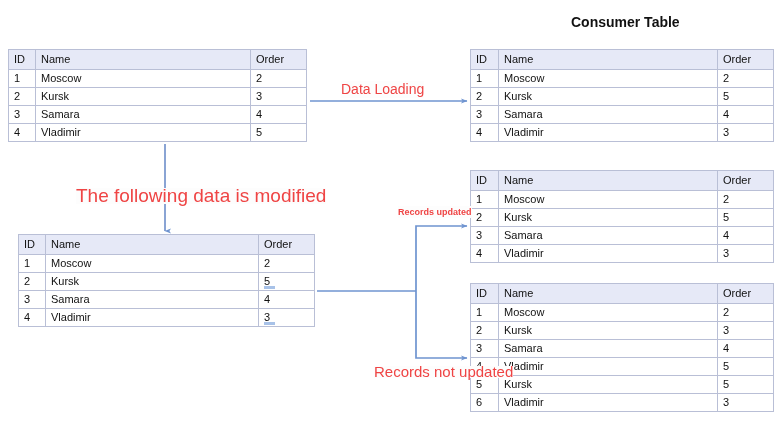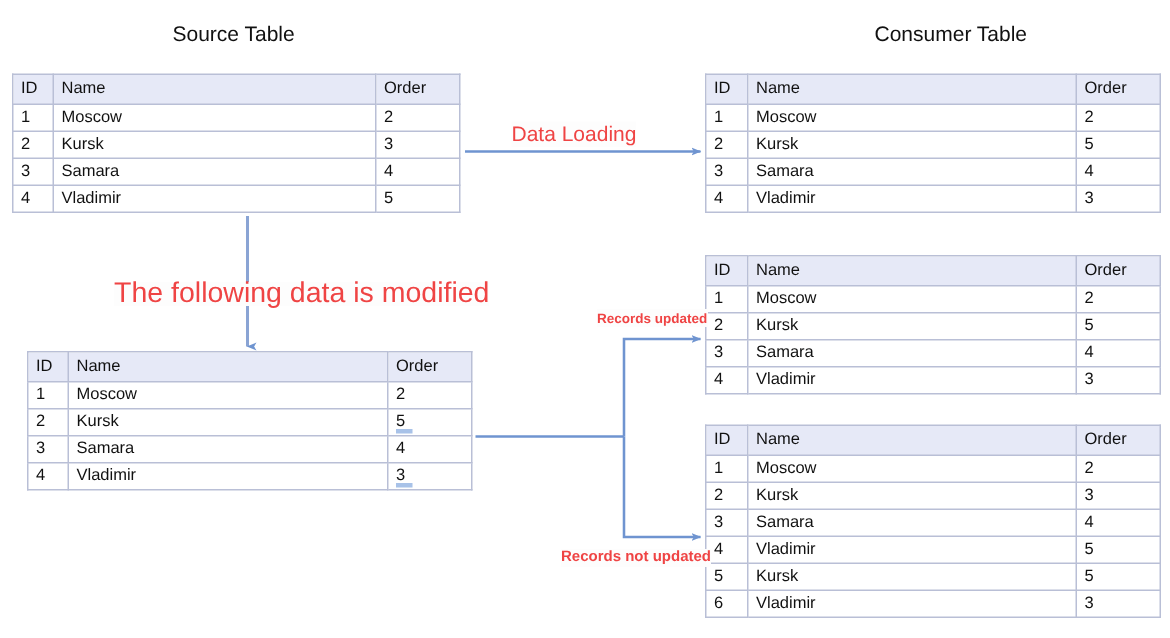--- a/index.html
+++ b/index.html
@@ -13,34 +13,34 @@
 
   
   .title{
     position:absolute;
     font-size:14px;
     line-height:18px;
     white-space:nowrap;
     color:#111111;
   }
   #title-source{left:115px;top:13px;}
-  #title-consumer{left:571px;top:13px;font-weight:normal;margin-left:12px;}
+  #title-consumer{left:571px;top:13px;font-weight:bold;}
 
   
   .label{
     position:absolute;
     white-space:nowrap;
     background:#fdfdfd;
     z-index:6;
     color:#ef4444;
   }
   #label-data-loading{left:341px;top:81px;font-size:14px;line-height:17px;}
   #label-modified{left:76px;top:188px;font-size:19px;line-height:16px;font-weight:normal;}
   #label-rec-upd{left:374px;top:206px;font-size:9px;line-height:12px;font-weight:bold;margin-left:24px;}
-  #label-rec-not-upd{left:374px;top:366px;font-size:10px;line-height:12px;font-weight:bold;}
+  #label-rec-not-upd{left:374px;top:366px;font-size:15px;line-height:12px;font-weight:normal;}
 
   
   .tbl{
     position:absolute;
     border-collapse:collapse;
     table-layout:fixed;
     background:#ffffff;
     z-index:5;
     font-size:11px;
     padding-left:46px;
@@ -98,21 +98,20 @@
 
     <path d="M165,144 L165,231" stroke="#8aa4d4" stroke-width="2" fill="none" marker-end="url(#ahd)"></path>
 
     <path d="M317,291 L416,291" stroke="#6f94d0" stroke-width="1.7" fill="none"></path>
 
     <path d="M416,291 L416,226 L467,226" stroke="#6f94d0" stroke-width="1.7" fill="none" marker-end="url(#ah)"></path>
 
     <path d="M416,291 L416,358 L467,358" stroke="#6f94d0" stroke-width="1.7" fill="none" marker-end="url(#ah)"></path>
   </svg>
 
-  <div class="title" id="title-source">Source Table</div>
   <div class="title" id="title-consumer">Consumer Table</div>
 
   <div class="label" id="label-data-loading">Data Loading</div>
   <div class="label" id="label-modified">The following data is modified</div>
   <div class="label" id="label-rec-upd">Records updated</div>
   <div class="label" id="label-rec-not-upd">Records not updated</div>
 
   <table class="tbl" id="tbl-source">
     <colgroup>
         <col style="width:27px">

